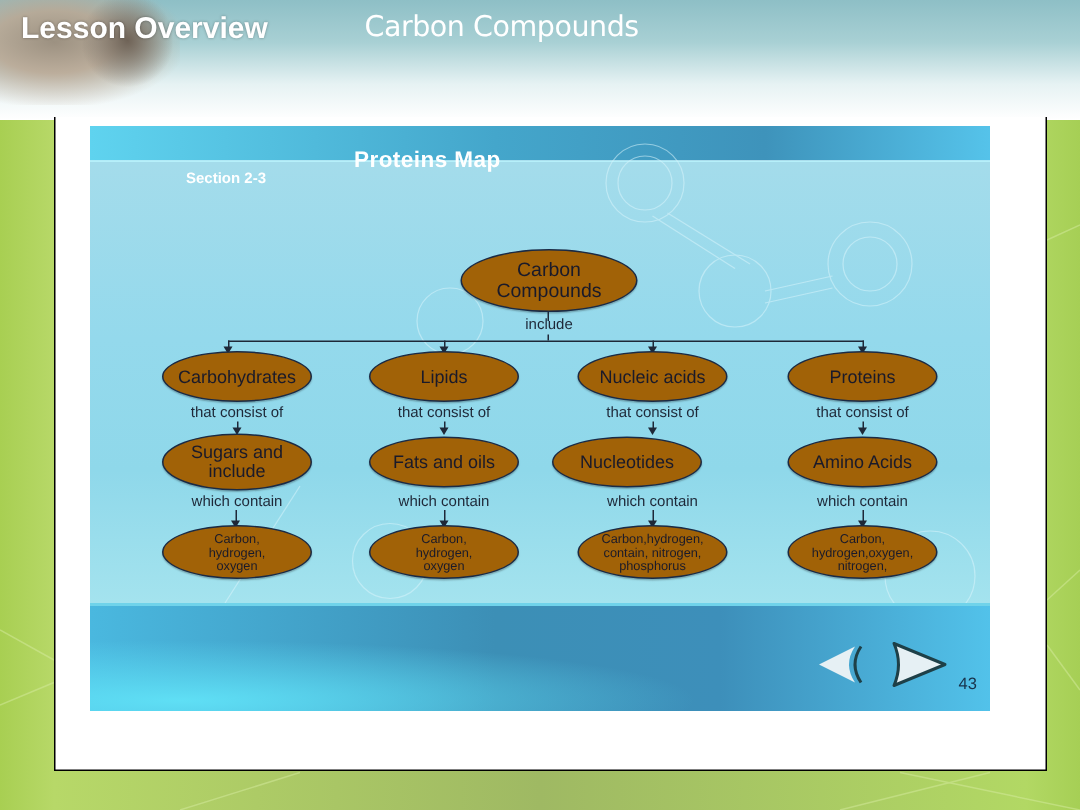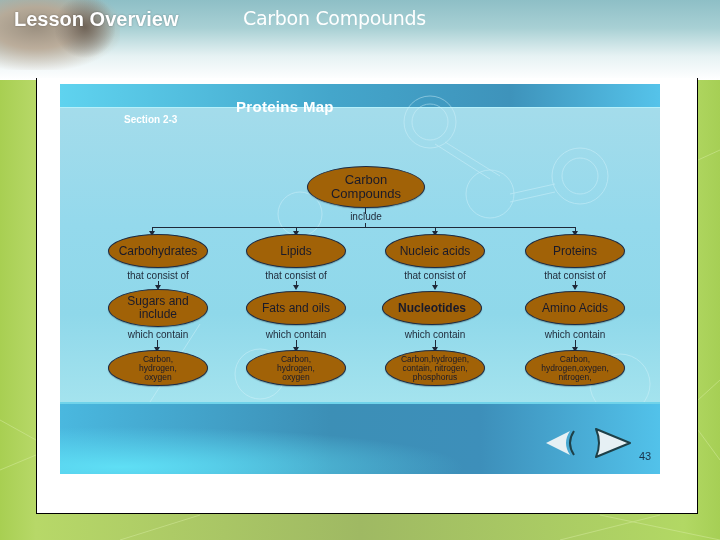--- a/index.html
+++ b/index.html
@@ -214,21 +214,21 @@
   </div>
 
   <div class="line" style="left:375px; top:143px; width:1px; height:5px;"></div>
   <div class="arrow" style="left:372px; top:147px;"></div>
   <div class="node n-l1" style="left:325px; top:150px; width:100px; height:34px;">
     <span>Nucleic acids</span>
   </div>
   <div class="link" style="left:325px; top:186px; width:100px;">that consist of</div>
   <div class="line" style="left:375px; top:197px; width:1px; height:5px;"></div>
   <div class="arrow" style="left:372px; top:201px;"></div>
-  <div class="node n-l2" style="left:322px; top:207px; width:100px; height:34px;font-weight:bold;">
+  <div class="node n-l2" style="left:308px; top:207px; width:100px; height:34px;">
     <div>
       <span>Nucleotides</span>
     </div>
   </div>
   <div class="link" style="left:325px; top:245px; width:100px;">which contain</div>
   <div class="line" style="left:375px; top:256px; width:1px; height:8px;"></div>
   <div class="arrow" style="left:372px; top:263px;"></div>
   <div class="node n-l3" style="left:325px; top:266px; width:100px; height:36px;">
     <div>
       <span>Carbon,hydrogen,</span>

